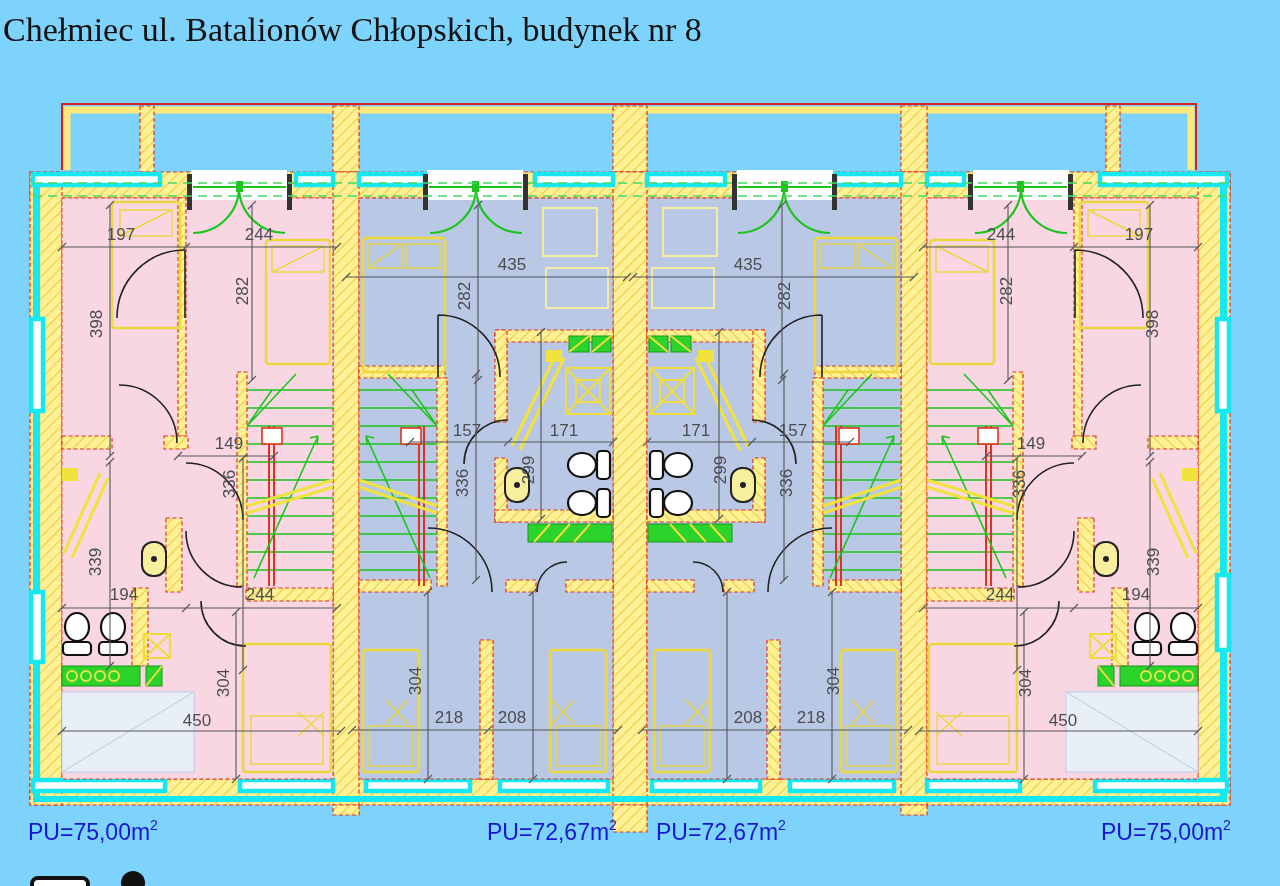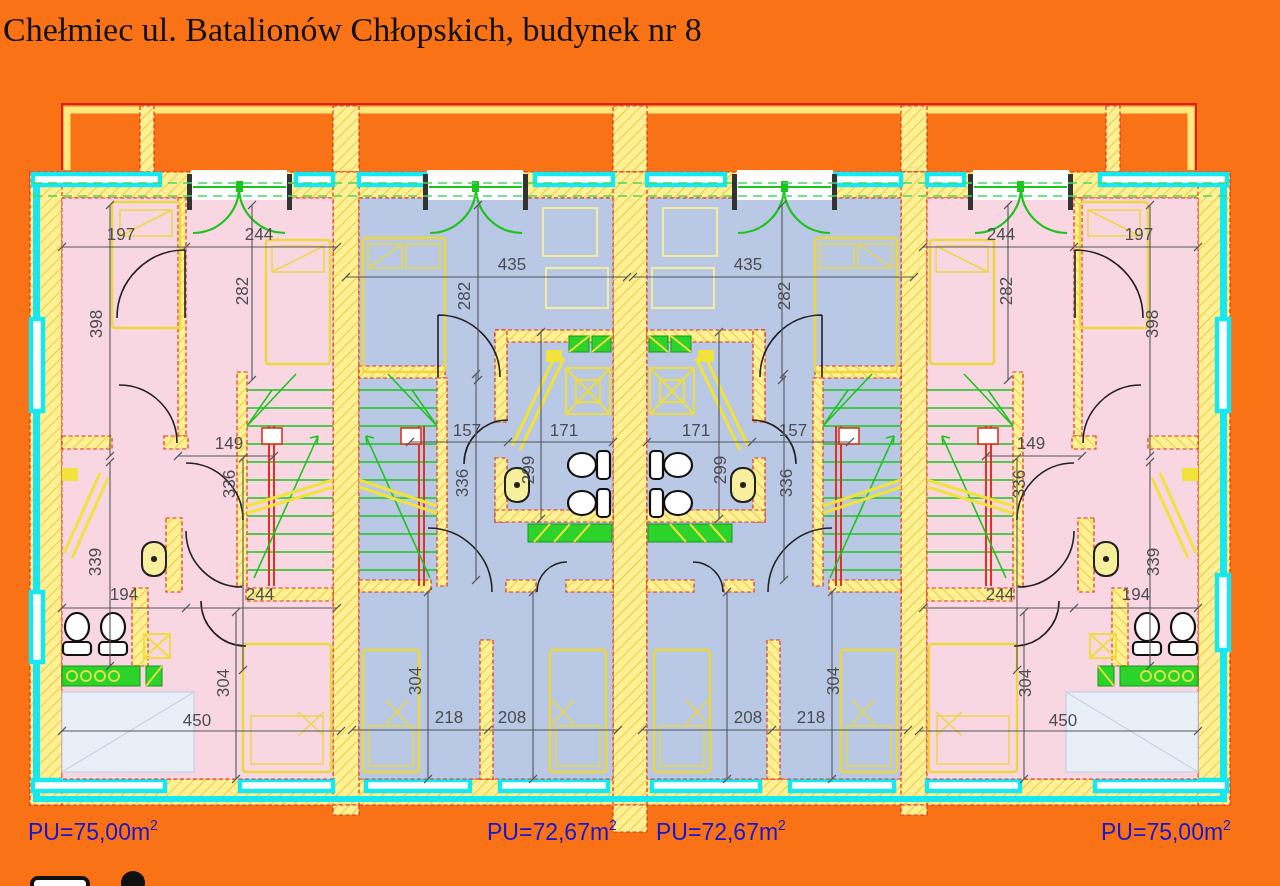--- a/index.html
+++ b/index.html
@@ -1,16 +1,16 @@
 <!DOCTYPE html>
 <html><head>
 <meta charset="utf-8">
 <style>
   html,body{margin:0;padding:0;background:#fff;}
-  #page{position:relative;width:1280px;height:886px;background:#f97316;overflow:hidden;
+  #page{position:relative;width:1280px;height:886px;background:#7dd3fc;overflow:hidden;
         font-family:"Liberation Sans",sans-serif;}
   svg{display:block}
   .title{font-family:"Liberation Serif",serif;font-size:34px;fill:#111;}
   .wall{stroke:#e03222;stroke-width:1.2;stroke-dasharray:4 2.5;}
   .win{fill:#ffffff;stroke:#17e7f0;stroke-width:4.5;}
   .gdash{stroke:#47d966;stroke-width:1.6;stroke-dasharray:9 6;fill:none;}
   .stair{stroke:#1ec41e;stroke-width:1.6;fill:none;}
   .stred{stroke:#e03222;stroke-width:2;fill:none;}
   .bed{stroke:#ecd73c;stroke-width:2.5;fill:none;}
   .bedin{stroke:#ecd73c;stroke-width:1.4;fill:none;}

